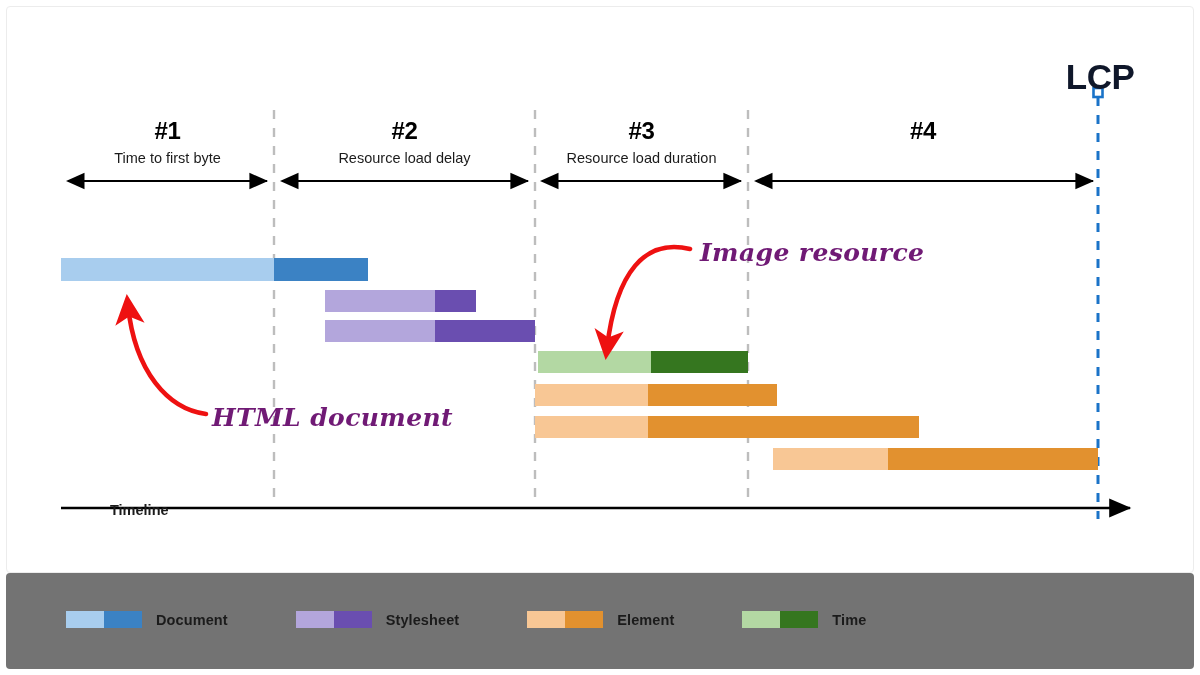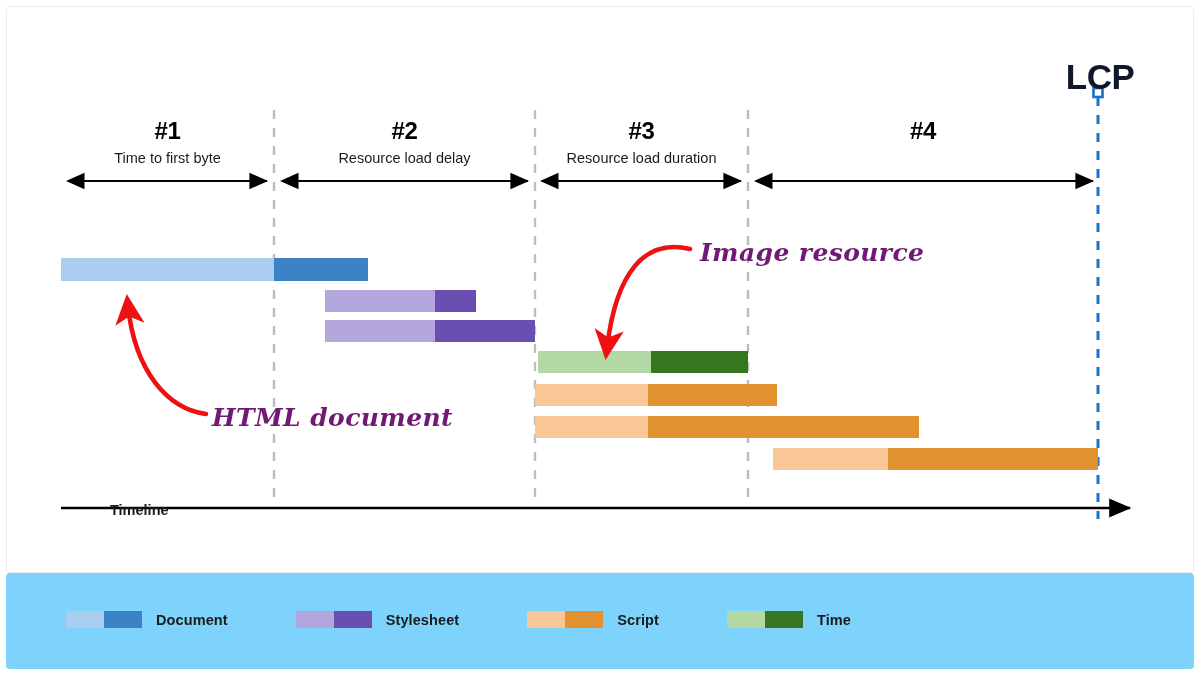--- a/index.html
+++ b/index.html
@@ -31,21 +31,21 @@
     border-radius: 4px;
     box-sizing: border-box;
   }
   
   .legend-strip {
     position: absolute;
     left: 6px;
     top: 573px;
     width: 1188px;
     height: 96px;
-    background: #7dd3fc;
+    background: #737373;
     border-radius: 4px;
     box-sizing: border-box;
   }
   .legend-row {
     position: absolute;
     left: 60px;
     top: 38px;
     display: flex;
     align-items: center;
     gap: 68px;
@@ -254,21 +254,21 @@
             <div class="sw-light" style="background: rgb(179, 166, 220);"></div>
             <div class="sw-dark" style="background: rgb(106, 78, 176);"></div>
           </div>
           <div class="legend-label">Stylesheet</div>
         </div>
         <div class="legend-item">
           <div class="legend-swatch">
             <div class="sw-light" style="background: rgb(248, 199, 149);"></div>
             <div class="sw-dark" style="background: rgb(226, 145, 47);"></div>
           </div>
-          <div class="legend-label">Script</div>
+          <div class="legend-label">Element</div>
         </div>
         <div class="legend-item">
           <div class="legend-swatch">
             <div class="sw-light" style="background: rgb(179, 216, 163);"></div>
             <div class="sw-dark" style="background: rgb(53, 118, 31);"></div>
           </div>
           <div class="legend-label">Time</div>
         </div>
       </div>
   </div>

